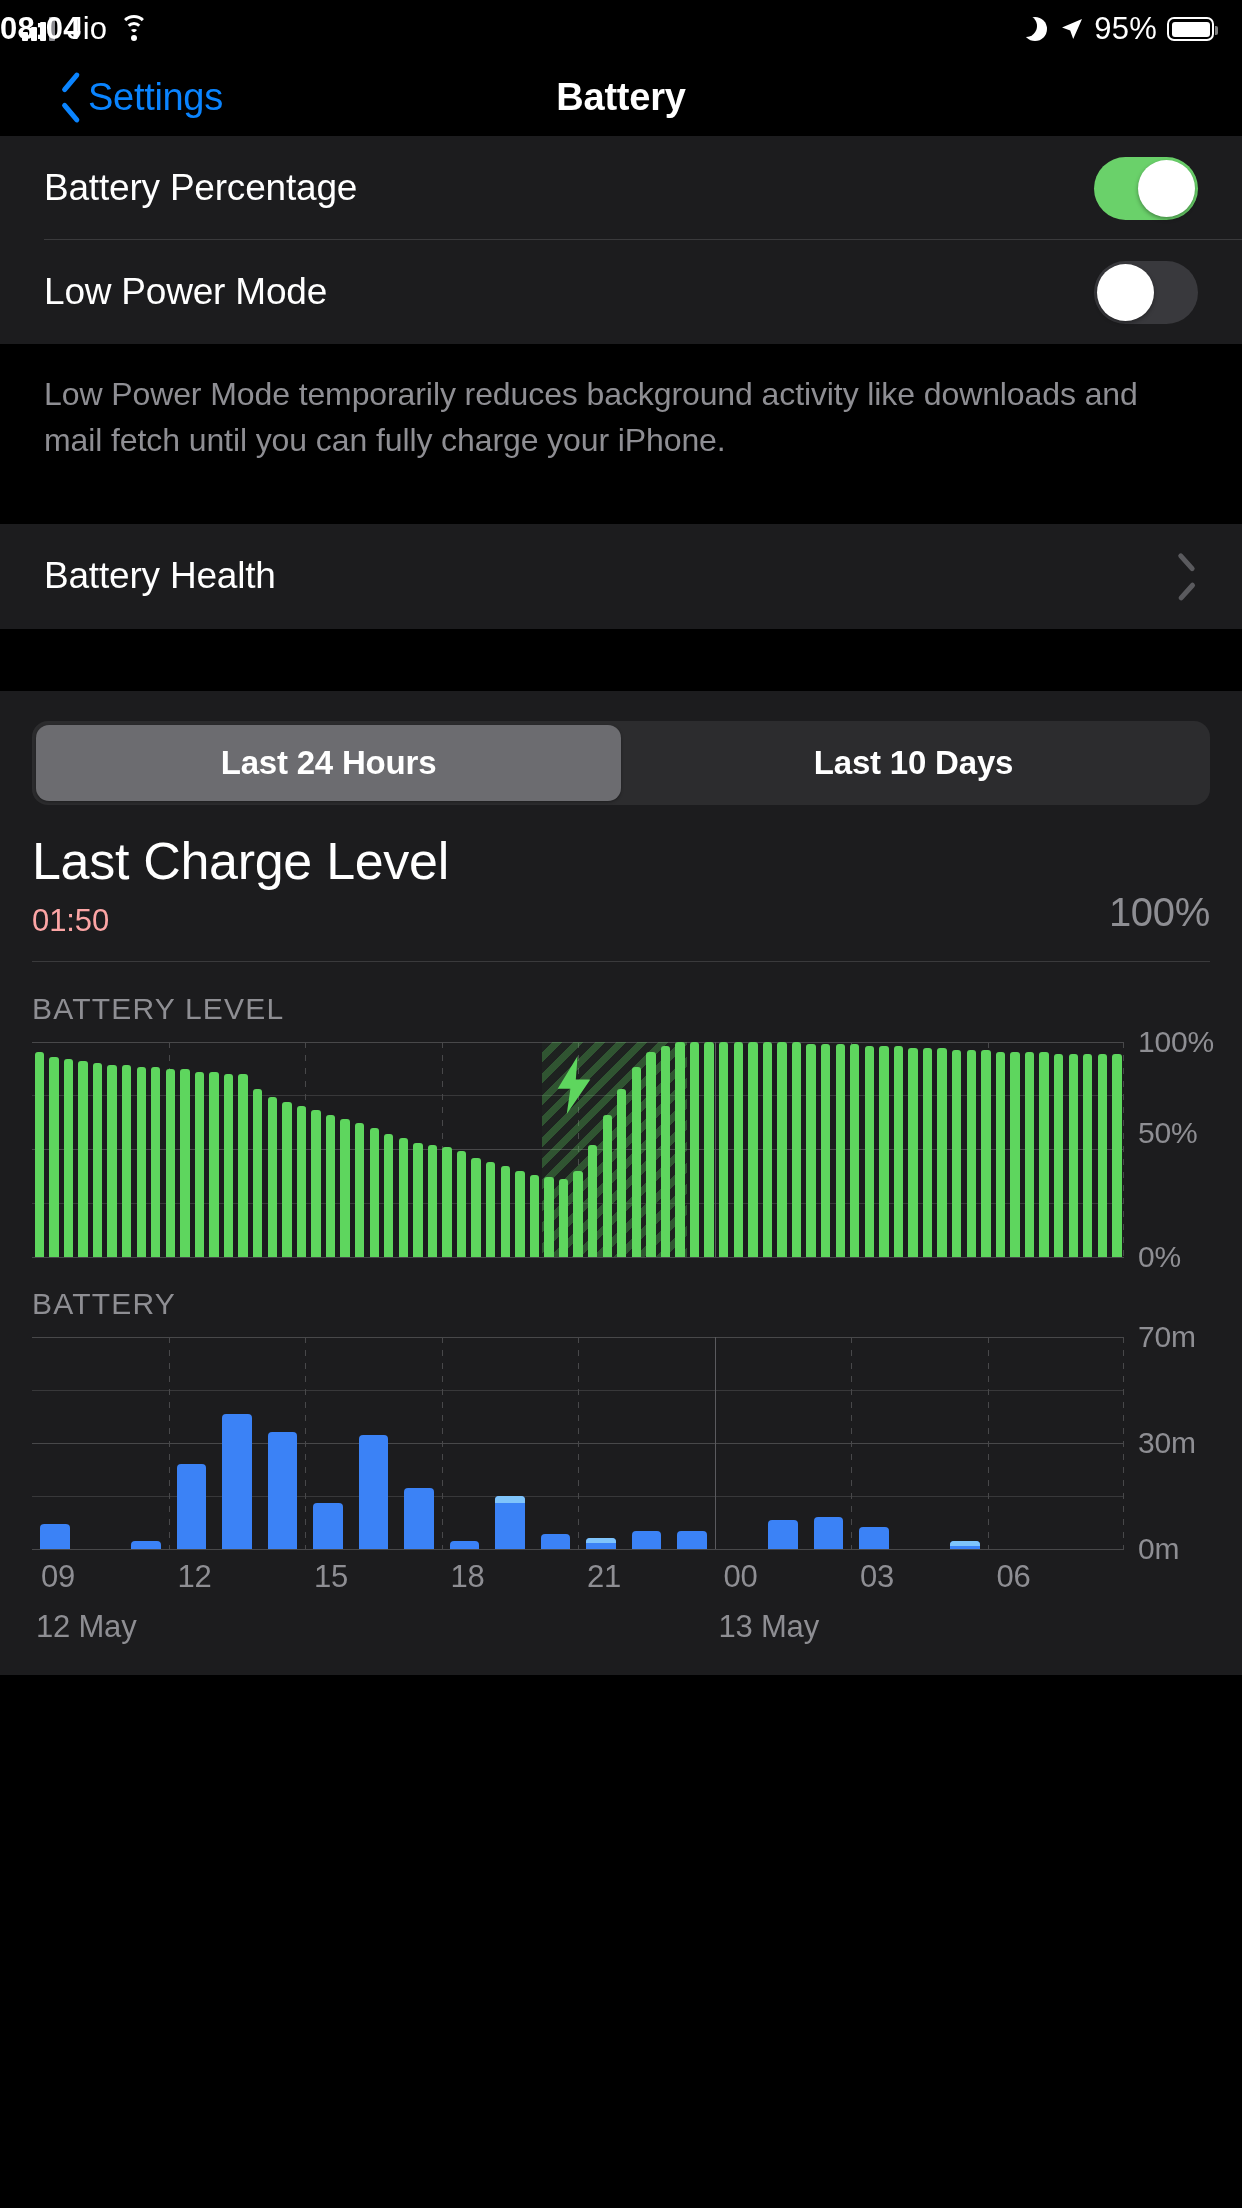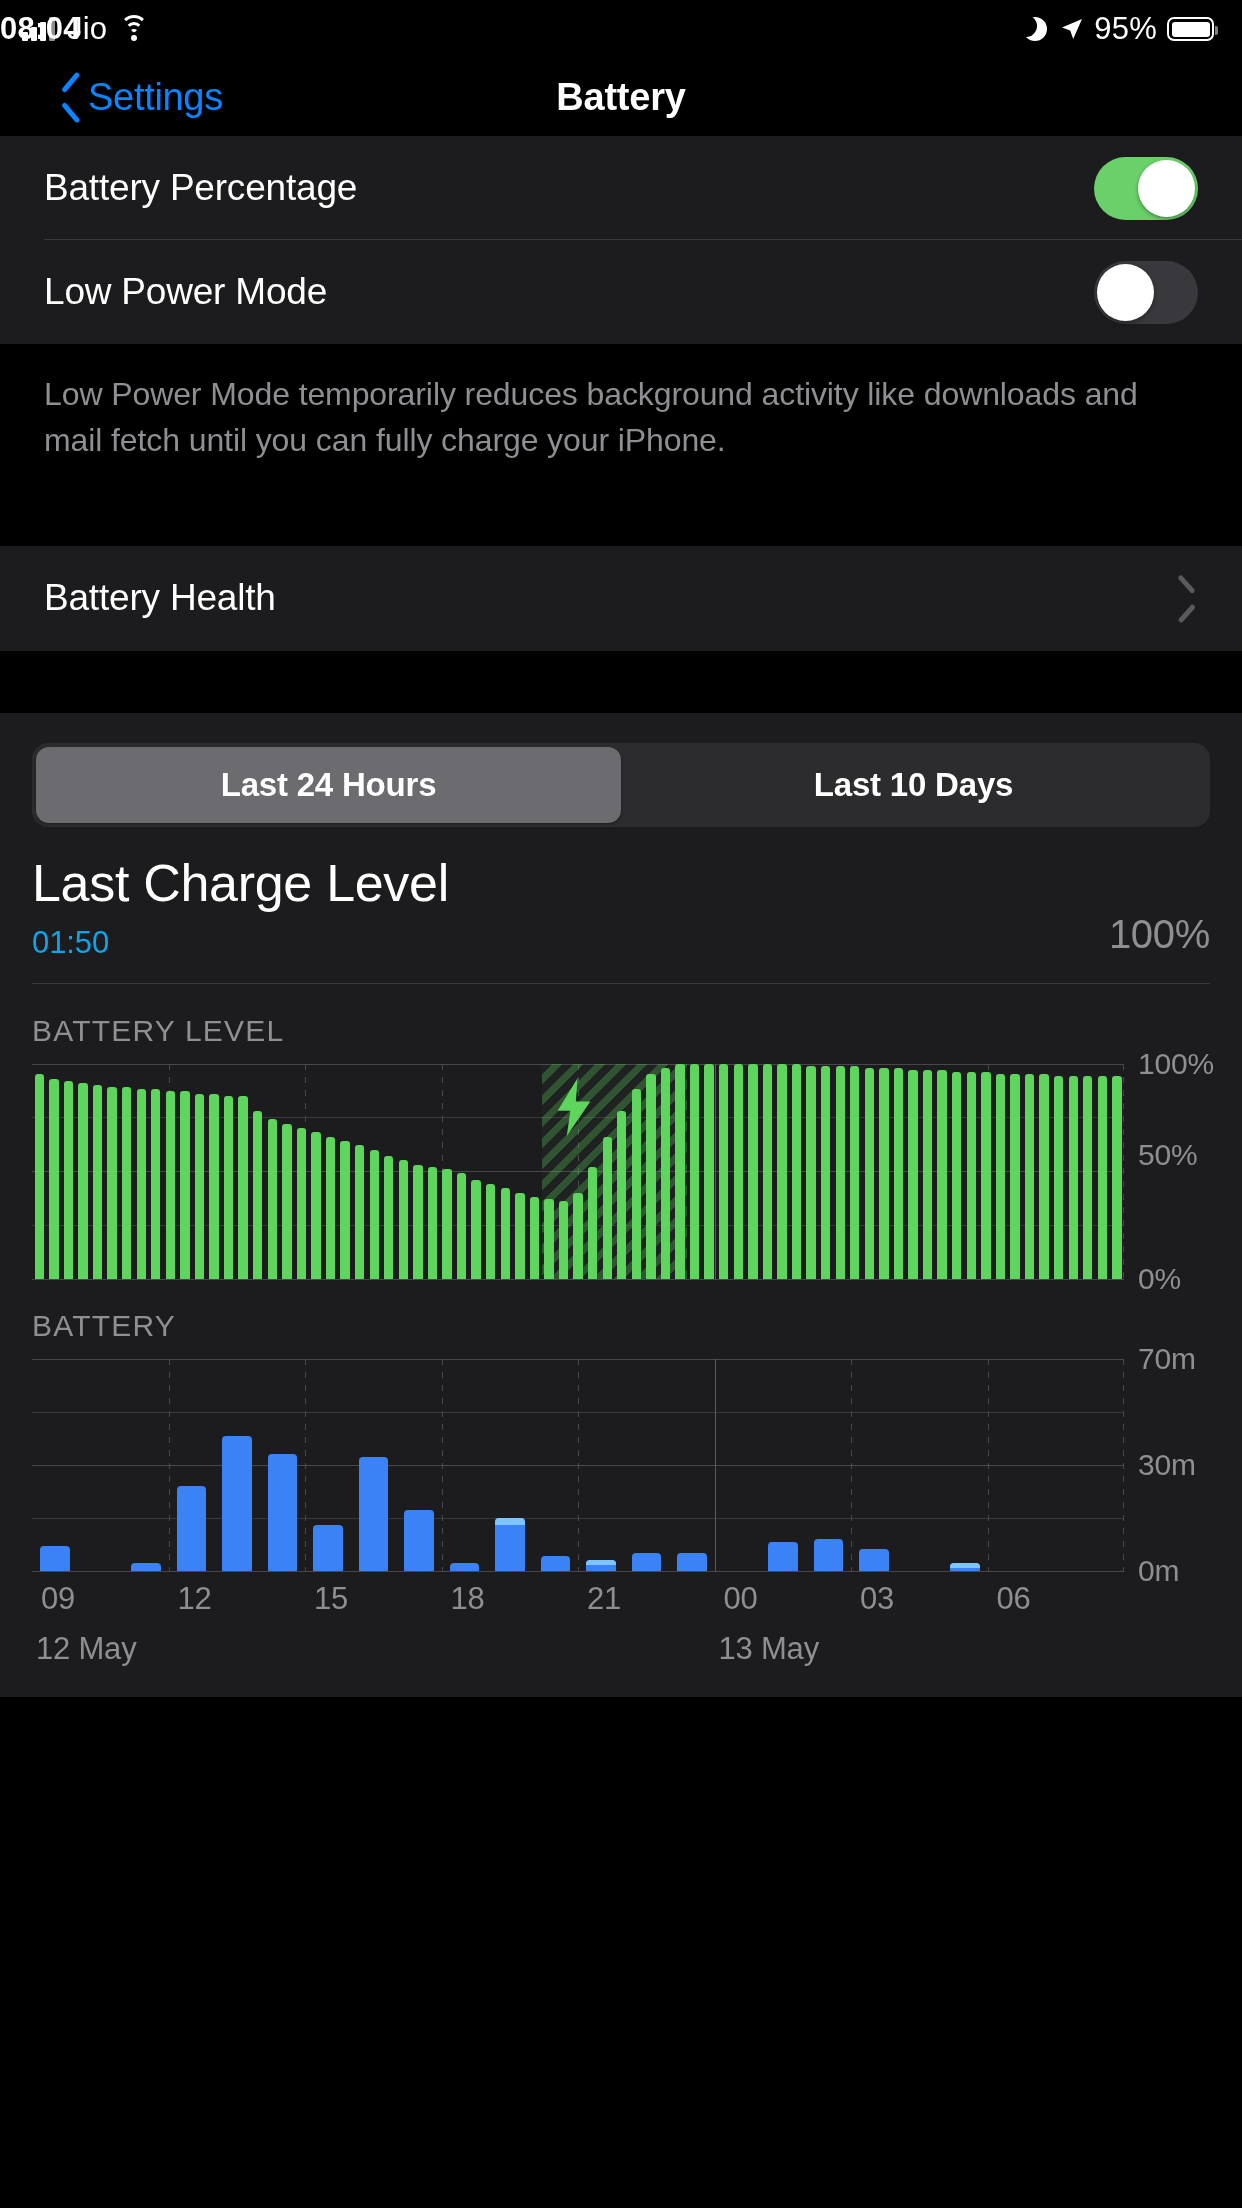--- a/index.html
+++ b/index.html
@@ -124,21 +124,21 @@
   .switch.on{ background:#6ad16a; }
   .switch.off{ background:#39393d; }
   .knob{
     position:absolute; top:3px; width:57px; height:57px; border-radius:50%;
     background:#fff; box-shadow:0 2px 4px rgba(0,0,0,.35);
   }
   .switch.on .knob{ right:3px; }
   .switch.off .knob{ left:3px; }
 
   .footnote{
-    padding:28px 44px 82px 44px;
+    padding:28px 44px 60px 44px;
     color:#8e8e93; font-size:32px; line-height:1.43; letter-spacing:-.1px;
     background:#000;
   }
 
   .gap{ height:62px; background:#000; }
 
   .chev-right{
     width:18px; height:32px; position:relative; flex:none; opacity:.55;
   }
   .chev-right:before,.chev-right:after{
@@ -162,21 +162,21 @@
     cursor:pointer; color:#fff;
   }
   .seg.active{ background:#6c6c70; box-shadow:0 1px 3px rgba(0,0,0,.35); }
 
   .lastcharge{
     padding:26px 32px 0 32px; display:flex; align-items:flex-start;
     position:relative;
   }
   .lc-left{ flex:1; }
   .lc-title{ font-size:52px; font-weight:400; letter-spacing:-.3px; }
-  .lc-sub{ font-size:31px; color:#0ea5e9; margin-top:12px; letter-spacing:-.1px; }
+  .lc-sub{ font-size:31px; color:#fca5a5; margin-top:12px; letter-spacing:-.1px; }
   .lc-val{
     font-size:40px; color:#8e8e93; letter-spacing:-.3px;
     align-self:flex-end; padding-bottom:4px;
   }
   .hr{ height:1px; background:#3a3a3c; margin:22px 32px 0 32px; }
 
   .chart-title{
     font-size:30px; color:#8e8e93; letter-spacing:1.2px;
     padding:30px 32px 16px 32px;
   }

